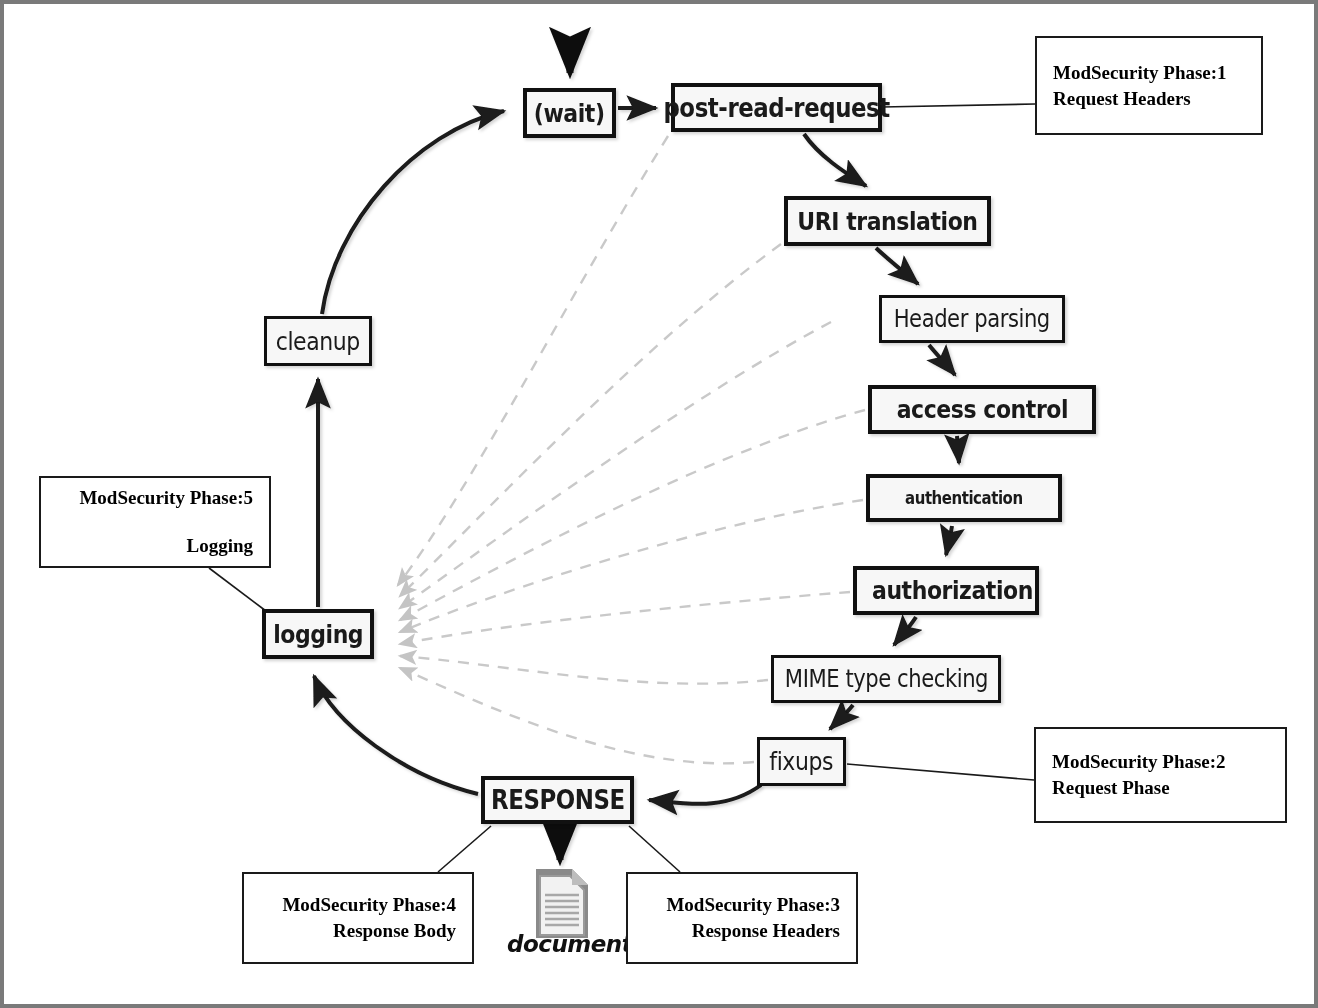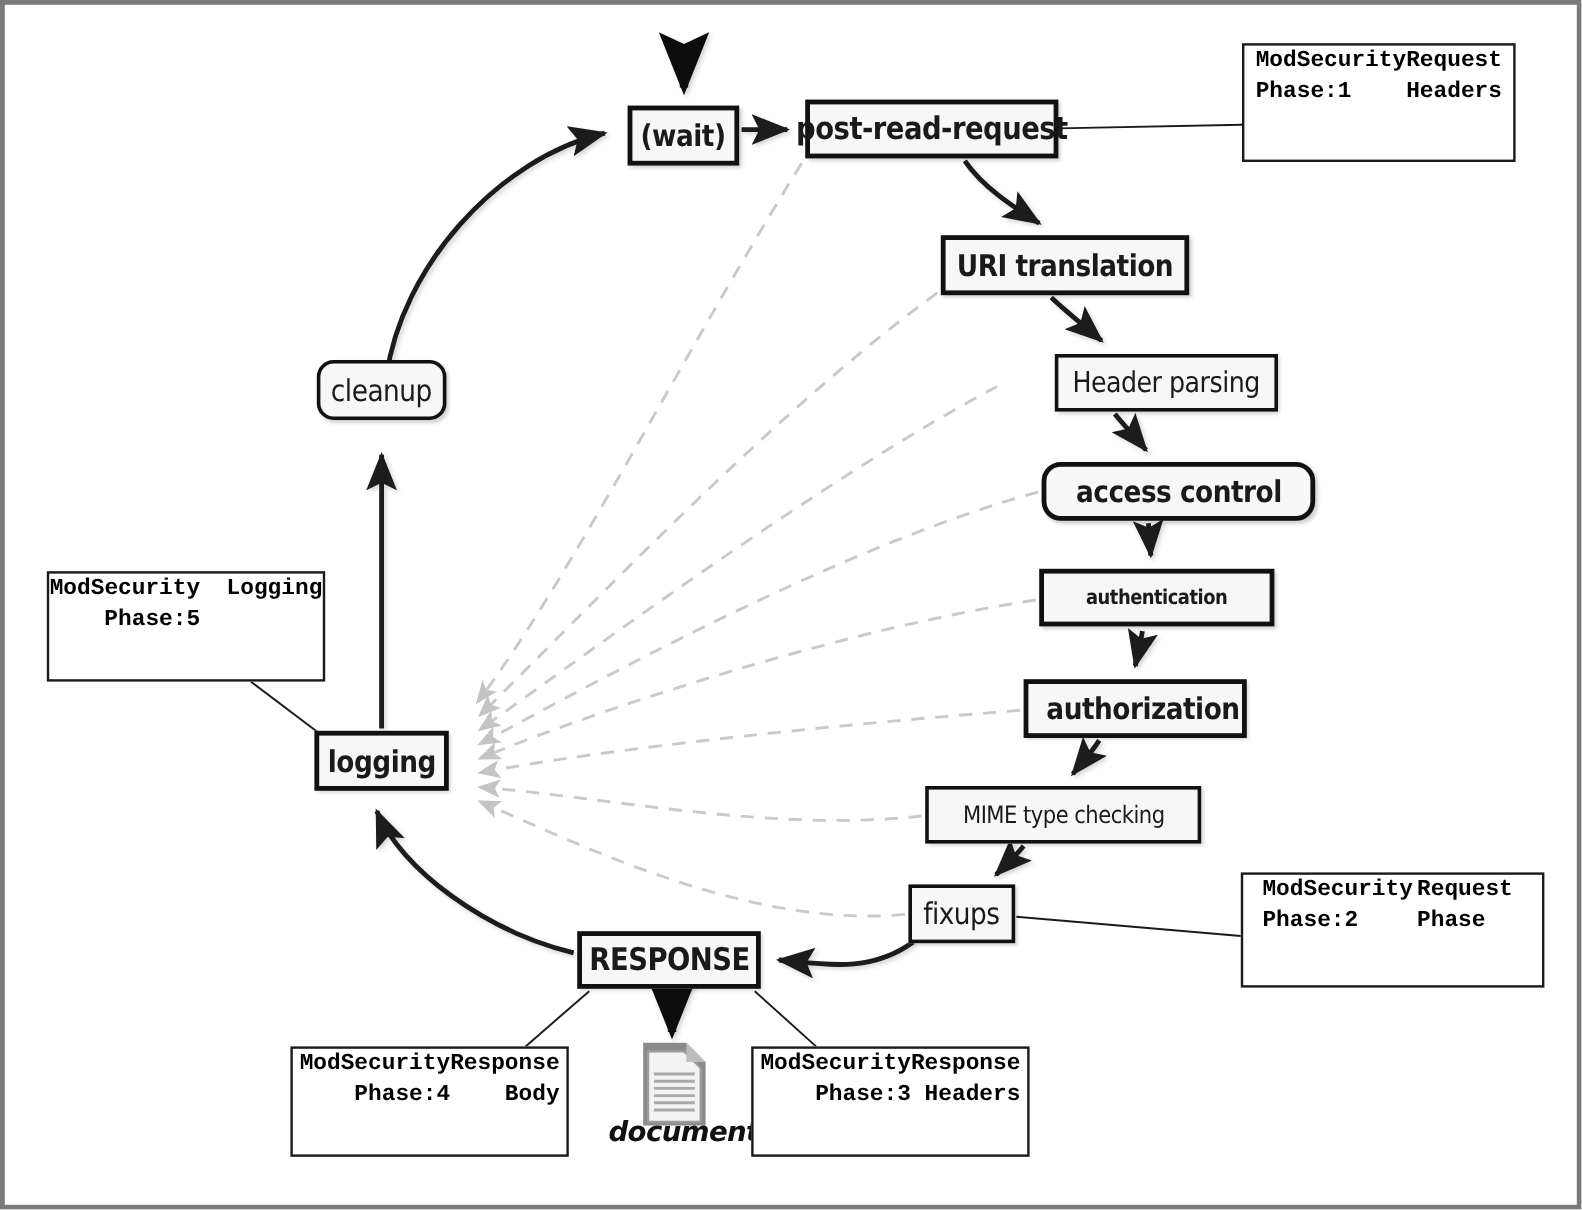--- a/index.html
+++ b/index.html
@@ -50,24 +50,24 @@
   .node.thin  { border-width: 3px; }
   .node.thin .lbl { font-weight: 400; }
 
   
   .note {
     position: absolute;
     box-sizing: border-box;
     background: #ffffff;
     border: 2px solid #1a1a1a;
     display: flex;
-    flex-direction: row;
+    flex-direction: column;
     justify-content: center;
     padding: 0 16px;
-    font-family: Liberation Mono, monospace;
+    font-family: Liberation Serif, serif;
     font-weight: 700;
     font-size: 19px;
     line-height: 1.35;
     color: #000000;
     z-index: 5;
   }
   .note.right-align { text-align: right; }
 
   
   #doc-icon {
@@ -167,49 +167,49 @@
   </div>
 
   <div class="node bold" style="left:780px;top:192px;width:207px;height:50px;font-size:25px;">
     <span class="lbl">URI translation</span>
   </div>
 
   <div class="node thin" style="left:830px;top:291px;width:186px;height:48px;font-size:24px;margin-left:45px;">
     <span class="lbl">Header parsing</span>
   </div>
 
-  <div class="node bold" style="left:864px;top:381px;width:228px;height:49px;font-size:25px;border-radius:16px;">
+  <div class="node bold" style="left:864px;top:381px;width:228px;height:49px;font-size:25px;">
     <span class="lbl">access control</span>
   </div>
 
   <div class="node bold" style="left:862px;top:470px;width:196px;height:48px;font-size:17px;align-items:center;">
     <span class="lbl">authentication</span>
   </div>
 
   <div class="node bold" style="left:849px;top:562px;width:186px;height:49px;font-size:25px;padding-left:12px;">
     <span class="lbl">authorization</span>
   </div>
 
-  <div class="node thin" style="left:767px;top:651px;width:230px;height:48px;font-size:20px;">
+  <div class="node thin" style="left:767px;top:651px;width:230px;height:48px;font-size:24px;">
     <span class="lbl">MIME type checking</span>
   </div>
 
   <div class="node thin" style="left:753px;top:733px;width:89px;height:49px;font-size:25px;">
     <span class="lbl">fixups</span>
   </div>
 
   <div class="node bold" style="left:477px;top:772px;width:153px;height:48px;font-size:26px;">
     <span class="lbl">RESPONSE</span>
   </div>
 
   <div class="node bold" style="left:258px;top:605px;width:112px;height:50px;font-size:25px;">
     <span class="lbl">logging</span>
   </div>
 
-  <div class="node thin" style="left:260px;top:296px;width:108px;height:50px;font-size:25px;border-radius:14px;">
+  <div class="node thin" style="left:260px;top:312px;width:108px;height:50px;font-size:25px;">
     <span class="lbl">cleanup</span>
   </div>
 
   <svg id="doc-icon" style="left:528px;top:862px;" width="62" height="76" viewBox="0 0 62 76">
     <g filter="url(#none)">
       <path d="M4 3 H40 L56 19 V72 H4 Z" fill="#8a8a8a"></path>
       <path d="M8 10 H38 L52 24 V69 H8 Z" fill="#f2f2f2" stroke="#9a9a9a" stroke-width="2"></path>
       <path d="M40 3 L40 19 L56 19 Z" fill="#bdbdbd"></path>
       <g stroke="#a8a8a8" stroke-width="2.4">
         <line x1="13" y1="29" x2="47" y2="29"></line>

